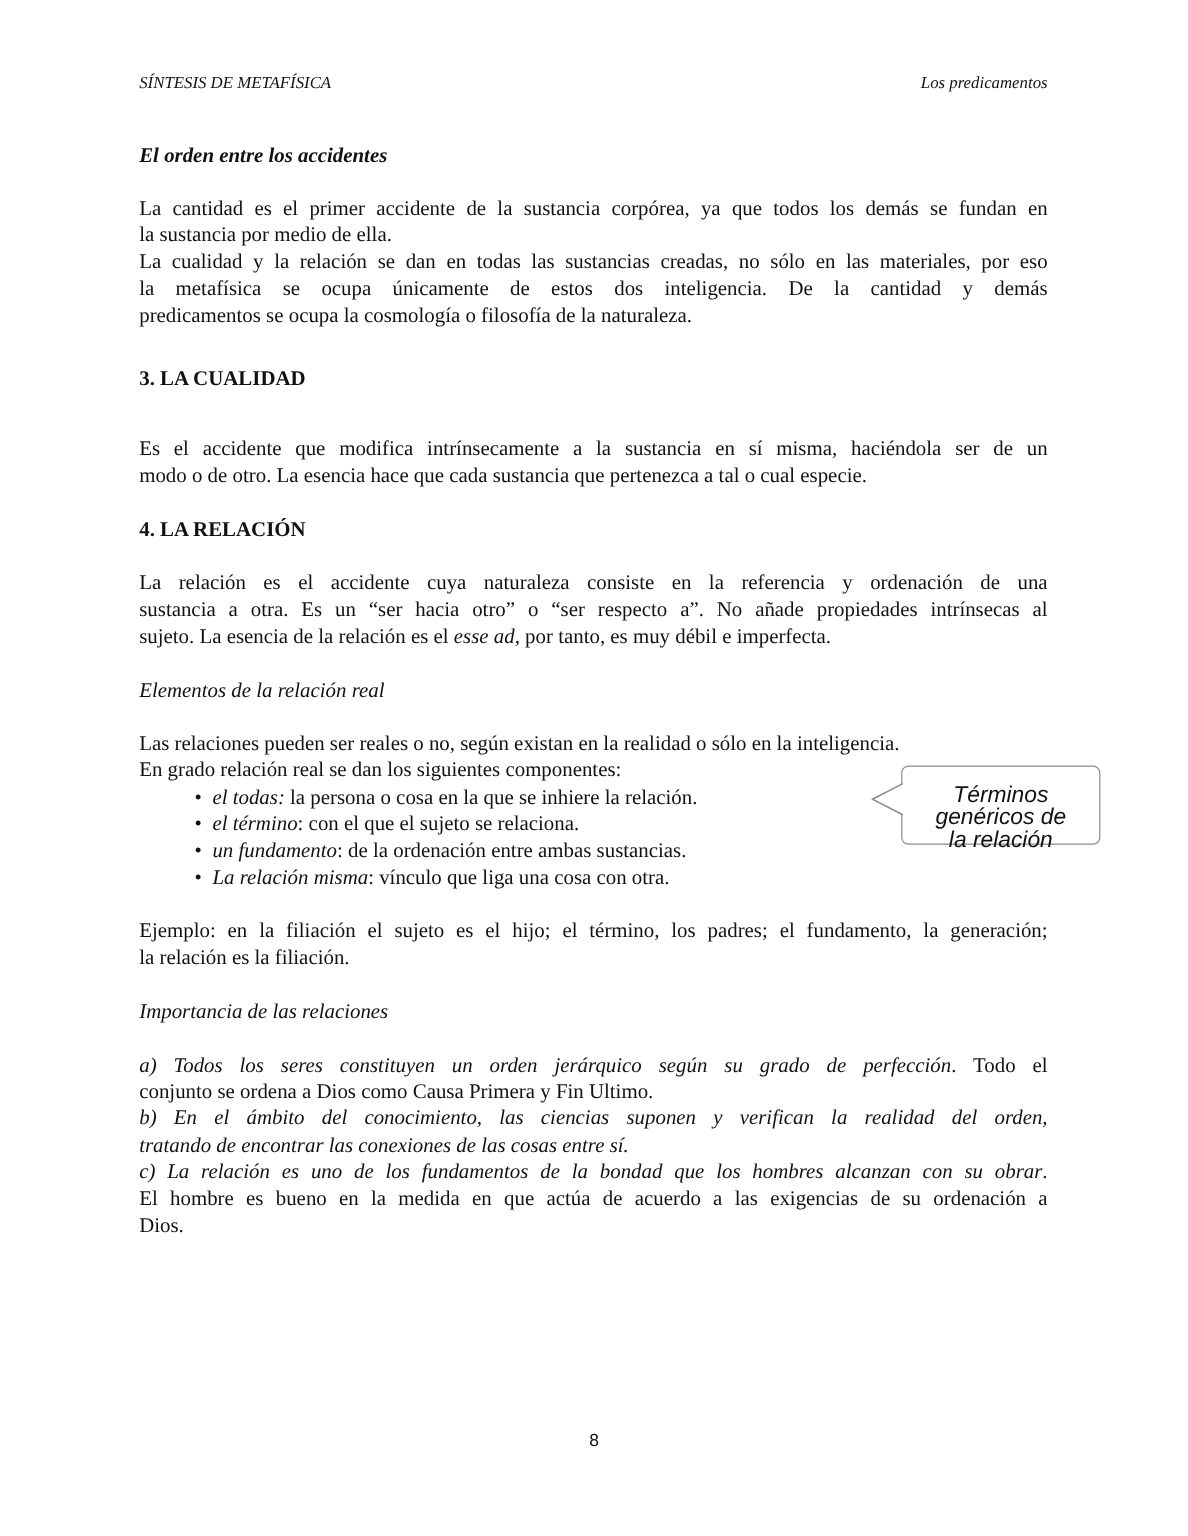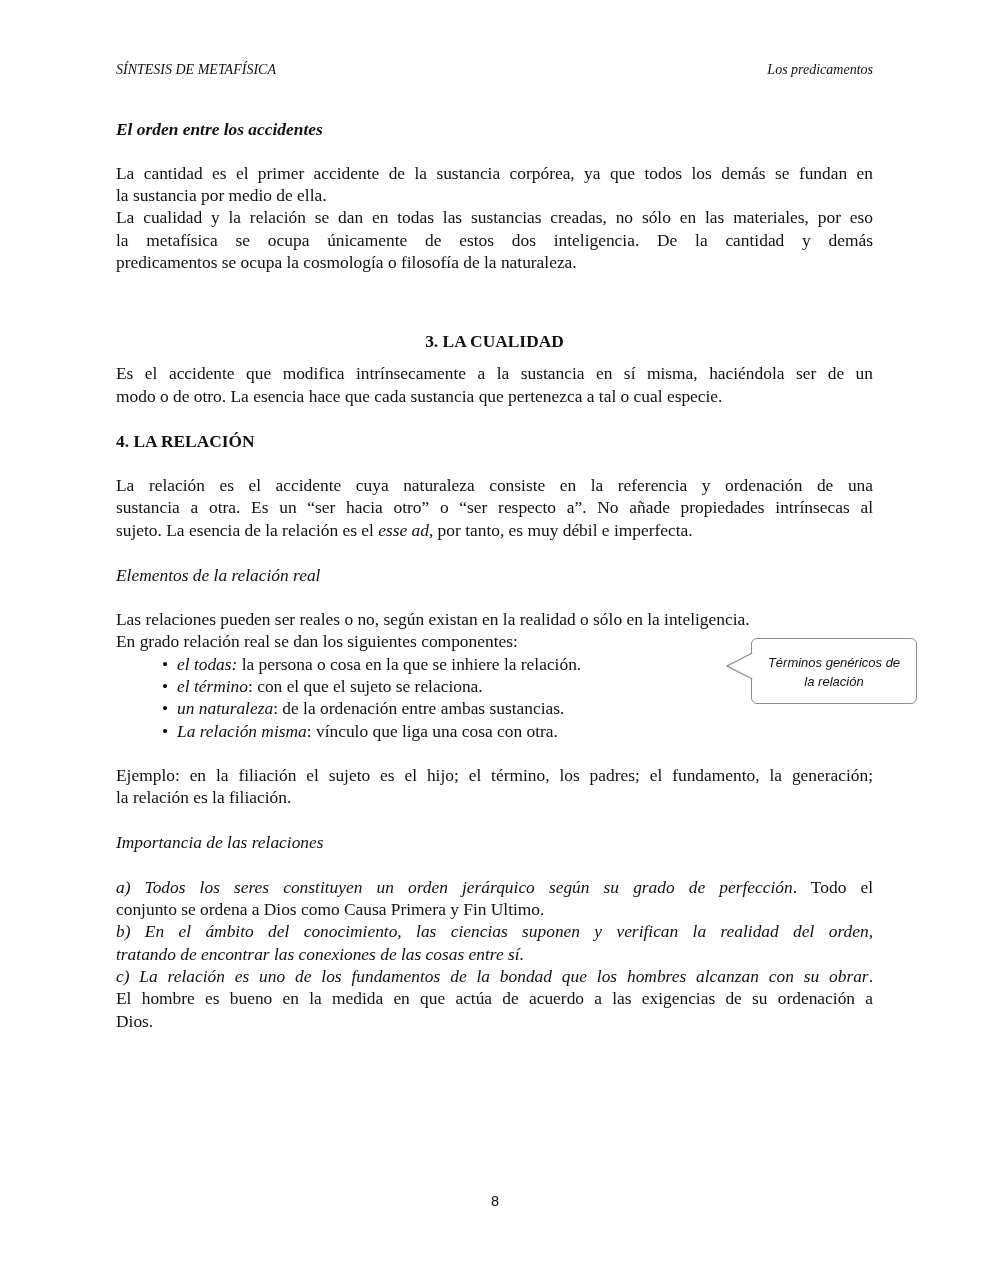--- a/index.html
+++ b/index.html
@@ -14,21 +14,21 @@
     .bold-italic { font-weight: bold; font-style: italic; }
     .bold { font-weight: bold; }
     .italic { font-style: italic; }
     .bullet-line { position: absolute; left: 162px; line-height: 22px; white-space: nowrap; }
     .bullet-dot { display: inline-block; width: 15px; }
     .callout {
       position: absolute; left: 751px; top: 638px; width: 166px; height: 66px;
       border: 1.4px solid #8c8c8c; border-radius: 6px; background: #fff;
       box-sizing: border-box;
       font-family: "Liberation Sans", "DejaVu Sans", sans-serif; font-style: italic;
-      font-size: 13px; text-align: center; line-height: 19px; color: #111;
+      font-size: 19px; text-align: center; line-height: 19px; color: #111;
       padding-top: 14px;
     }
     .callout-tail { position: absolute; left: 726px; top: 651px; }
     .page-num {
       position: absolute; left: 0; width: 990px; top: 1193px; text-align: center;
       font-family: "Liberation Sans", "DejaVu Sans", sans-serif; font-size: 14.5px;
     }
   </style>
 </head>
 <body>
@@ -38,36 +38,36 @@
   <span style="position:absolute; right:0;">Los predicamentos</span>
 </div>
 
 <div class="line bold-italic" style="top:118px;">El orden entre los accidentes</div>
 <div class="line just" style="top:162px;">La cantidad es el primer accidente de la sustancia corpórea, ya que todos los demás se fundan en</div>
 <div class="line" style="top:184px;">la sustancia por medio de ella.</div>
 <div class="line just" style="top:206px;">La cualidad y la relación se dan en todas las sustancias creadas, no sólo en las materiales, por eso</div>
 <div class="line just" style="top:229px;">la metafísica se ocupa únicamente de estos dos inteligencia. De la cantidad y demás</div>
 <div class="line" style="top:251px;">predicamentos se ocupa la cosmología o filosofía de la naturaleza.</div>
 
-<div class="line bold" style="top:330px;text-align:center;">3. LA CUALIDAD</div>
+<div class="line bold" style="top:304px;">3. LA CUALIDAD</div>
 <div class="line just" style="top:362px;">Es el accidente que modifica intrínsecamente a la sustancia en sí misma, haciéndola ser de un</div>
 <div class="line" style="top:385px;">modo o de otro. La esencia hace que cada sustancia que pertenezca a tal o cual especie.</div>
 
 <div class="line bold" style="top:430px;">4. LA RELACIÓN</div>
 <div class="line just" style="top:474px;">La relación es el accidente cuya naturaleza consiste en la referencia y ordenación de una</div>
 <div class="line just" style="top:496px;">sustancia a otra. Es un “ser hacia otro” o “ser respecto a”. No añade propiedades intrínsecas al</div>
 <div class="line" style="top:519px;"><span>sujeto. La esencia de la relación es el </span><span class="italic">esse ad</span><span>, por tanto, es muy débil e imperfecta.</span></div>
 
 <div class="line italic" style="top:564px;">Elementos de la relación real</div>
 <div class="line" style="top:608px;">Las relaciones pueden ser reales o no, según existan en la realidad o sólo en la inteligencia.</div>
 <div class="line" style="top:630px;">En grado relación real se dan los siguientes componentes:</div>
 
 <div class="bullet-line" style="top:653px;"><span class="bullet-dot">•</span><span class="italic">el todas:</span><span> la persona o cosa en la que se inhiere la relación.</span></div>
 <div class="bullet-line" style="top:675px;"><span class="bullet-dot">•</span><span class="italic">el término</span><span>: con el que el sujeto se relaciona.</span></div>
-<div class="bullet-line" style="top:697px;"><span class="bullet-dot">•</span><span class="italic">un naturaleza</span><span>: de la ordenación entre ambas sustancias.</span></div>
+<div class="bullet-line" style="top:697px;"><span class="bullet-dot">•</span><span class="italic">un fundamento</span><span>: de la ordenación entre ambas sustancias.</span></div>
 <div class="bullet-line" style="top:720px;"><span class="bullet-dot">•</span><span class="italic">La relación misma</span><span>: vínculo que liga una cosa con otra.</span></div>
 
 <div class="callout">
   <div>Términos genéricos de</div>
   <div>la relación</div>
 </div>
 <svg class="callout-tail" width="28" height="30" viewBox="0 0 28 30">
   <polygon points="27,2 1,15 27,28" fill="#ffffff" stroke="none"></polygon>
   <polyline points="26.3,2 1,15 26.3,28" fill="none" stroke="#8c8c8c" stroke-width="1.3"></polyline>
 </svg>

